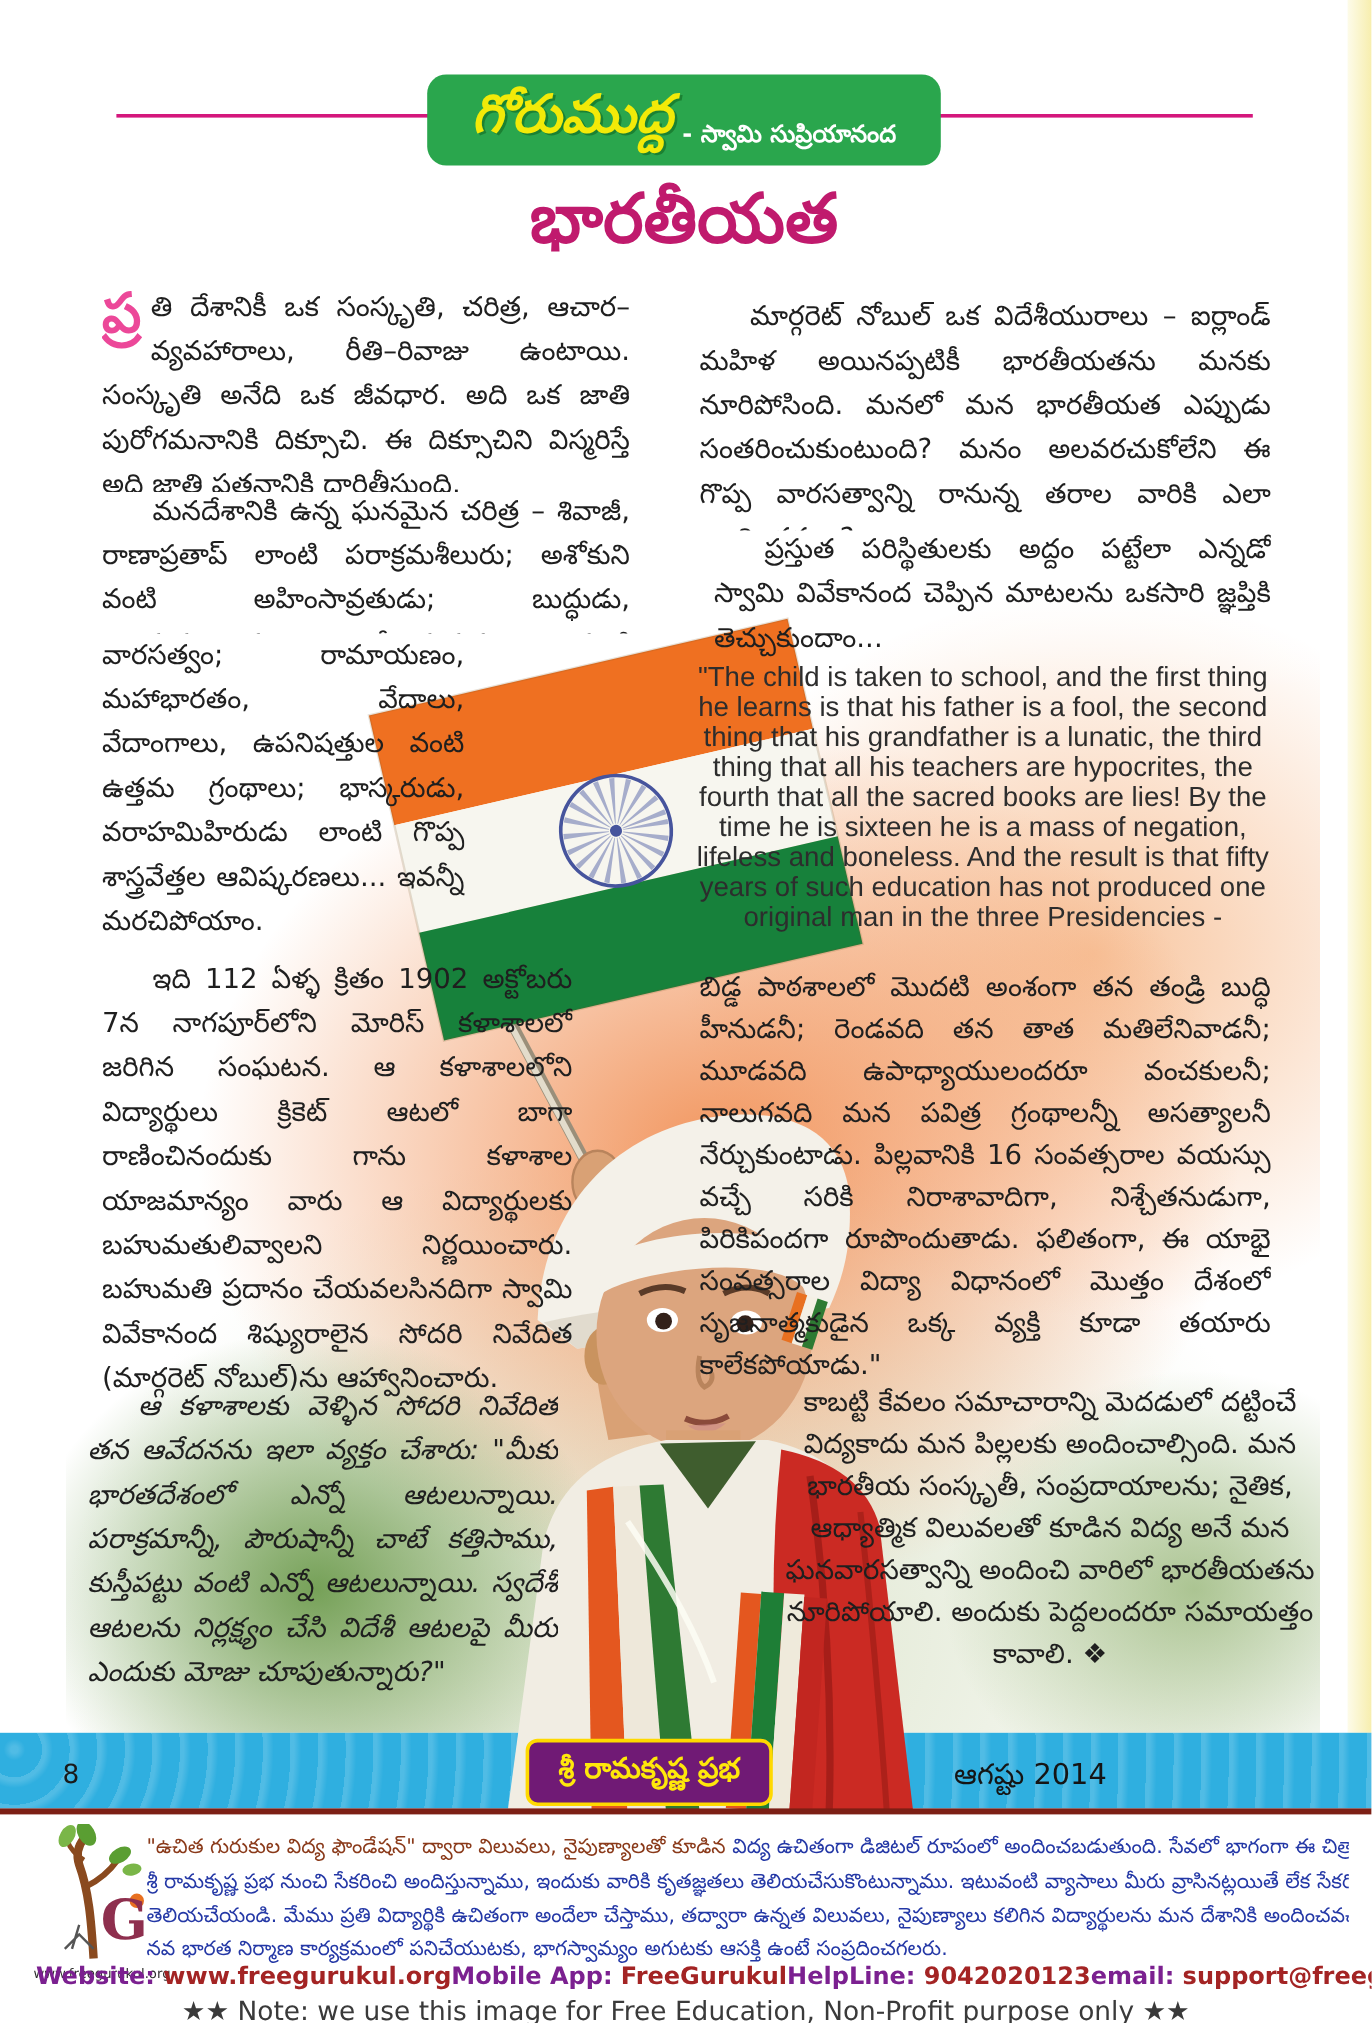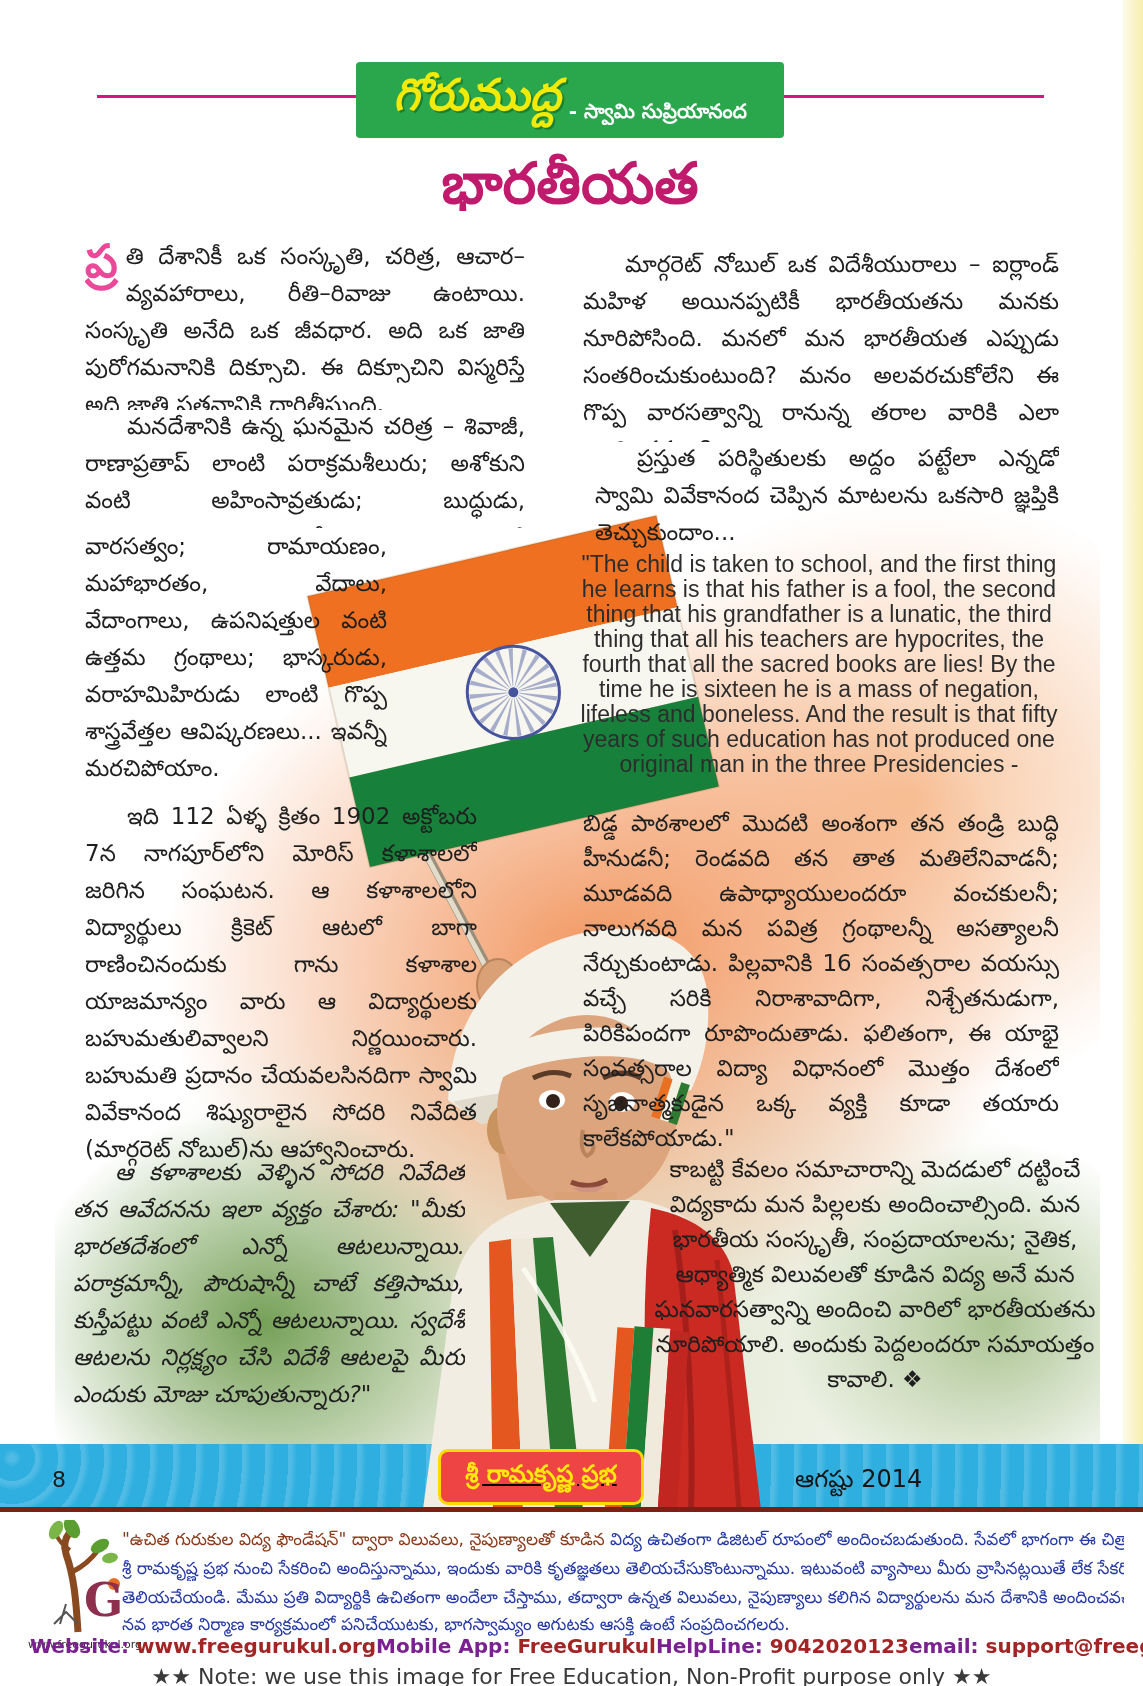--- a/index.html
+++ b/index.html
@@ -6,21 +6,21 @@
   body{
     width:1143px;height:1686px;position:relative;background:#ffffff;
     font-family:"DejaVu Sans",sans-serif;overflow:hidden;
   }
   
   .edge-strip{position:absolute;right:0;top:0;width:20px;height:1444px;
     background:linear-gradient(to right,#fdfbe9,#f7eeae);z-index:1;}
   
   .head-rule{position:absolute;left:97px;top:95px;width:947px;height:3px;background:#d4177c;z-index:2;}
   .series-banner{position:absolute;left:356px;top:62px;width:428px;height:76px;background:#2aa64d;
-    border-radius:4px;z-index:3;display:flex;align-items:center;justify-content:center;gap:8px;}
+    border-radius:16px;z-index:3;display:flex;align-items:center;justify-content:center;gap:8px;}
   .series-title{color:#f2ea08;font-size:44px;font-weight:bold;font-style:italic;
     text-shadow:2px 2px 0 rgba(0,60,0,.35);white-space:nowrap;}
   .series-author{color:#ffffff;font-size:20px;font-weight:bold;margin-top:26px;white-space:nowrap;}
   .article-title{position:absolute;left:330px;top:150px;width:480px;text-align:center;
     font-size:57px;font-weight:bold;color:#c01a6d;z-index:3;white-space:nowrap;overflow:hidden;}
   
   .photo-bg{position:absolute;left:55px;top:445px;width:1045px;height:999px;z-index:2;
     background:
       radial-gradient(ellipse 340px 300px at 20% 88%, rgba(96,146,62,.85), rgba(96,146,62,0) 72%),
       radial-gradient(ellipse 300px 260px at 90% 88%, rgba(120,160,80,.6), rgba(120,160,80,0) 70%),
@@ -39,22 +39,22 @@
   .quote-en{font-family:"Liberation Sans","DejaVu Sans",sans-serif;font-size:23px;line-height:25px;
     color:#2d2d2d;text-align:center;}
   .centered{text-align:center;margin-left:46px;}
   
   .footer-band{position:absolute;left:0;top:1444px;width:1143px;height:63px;z-index:3;
     background:
       repeating-radial-gradient(circle at 12px 14px, rgba(255,255,255,.16) 0 3px, rgba(255,255,255,0) 9px 23px),
       #2fafe0;}
   .page-number{position:absolute;left:52px;top:1467px;font-size:22px;color:#1a1a1a;z-index:5;}
   .issue-date{position:absolute;left:795px;top:1465px;font-size:24px;color:#151515;z-index:5;white-space:nowrap;}
-  .edition-badge{position:absolute;left:438px;top:1449px;width:200px;height:50px;background:#ef4444;
-    border:3px solid #ffd900;border-radius:10px;z-index:7;display:flex;align-items:center;justify-content:center;text-decoration:underline;}
+  .edition-badge{position:absolute;left:438px;top:1449px;width:200px;height:50px;background:#701a75;
+    border:3px solid #ffd900;border-radius:10px;z-index:7;display:flex;align-items:center;justify-content:center;}
   .edition-badge span{color:#ffe80a;font-size:24px;font-weight:bold;white-space:nowrap;overflow:hidden;}
   .footer-divider{position:absolute;left:0;top:1507px;width:1143px;height:5px;background:#7c1f15;z-index:7;}
   
   .footer{position:absolute;left:0;top:1512px;width:1143px;height:174px;background:#ffffff;z-index:6;}
   .footer-logo{position:absolute;left:26px;top:8px;width:118px;height:138px;}
   .footer-logo-url{position:absolute;left:0px;top:118px;width:118px;text-align:center;
     font-size:11px;color:#2b2b2b;white-space:nowrap;}
   .f-line{position:absolute;left:122px;width:1002px;height:26px;font-size:17px;line-height:26px;
     color:#2438a6;white-space:nowrap;overflow:hidden;}
   .f-hl{color:#8a3a1a;}

